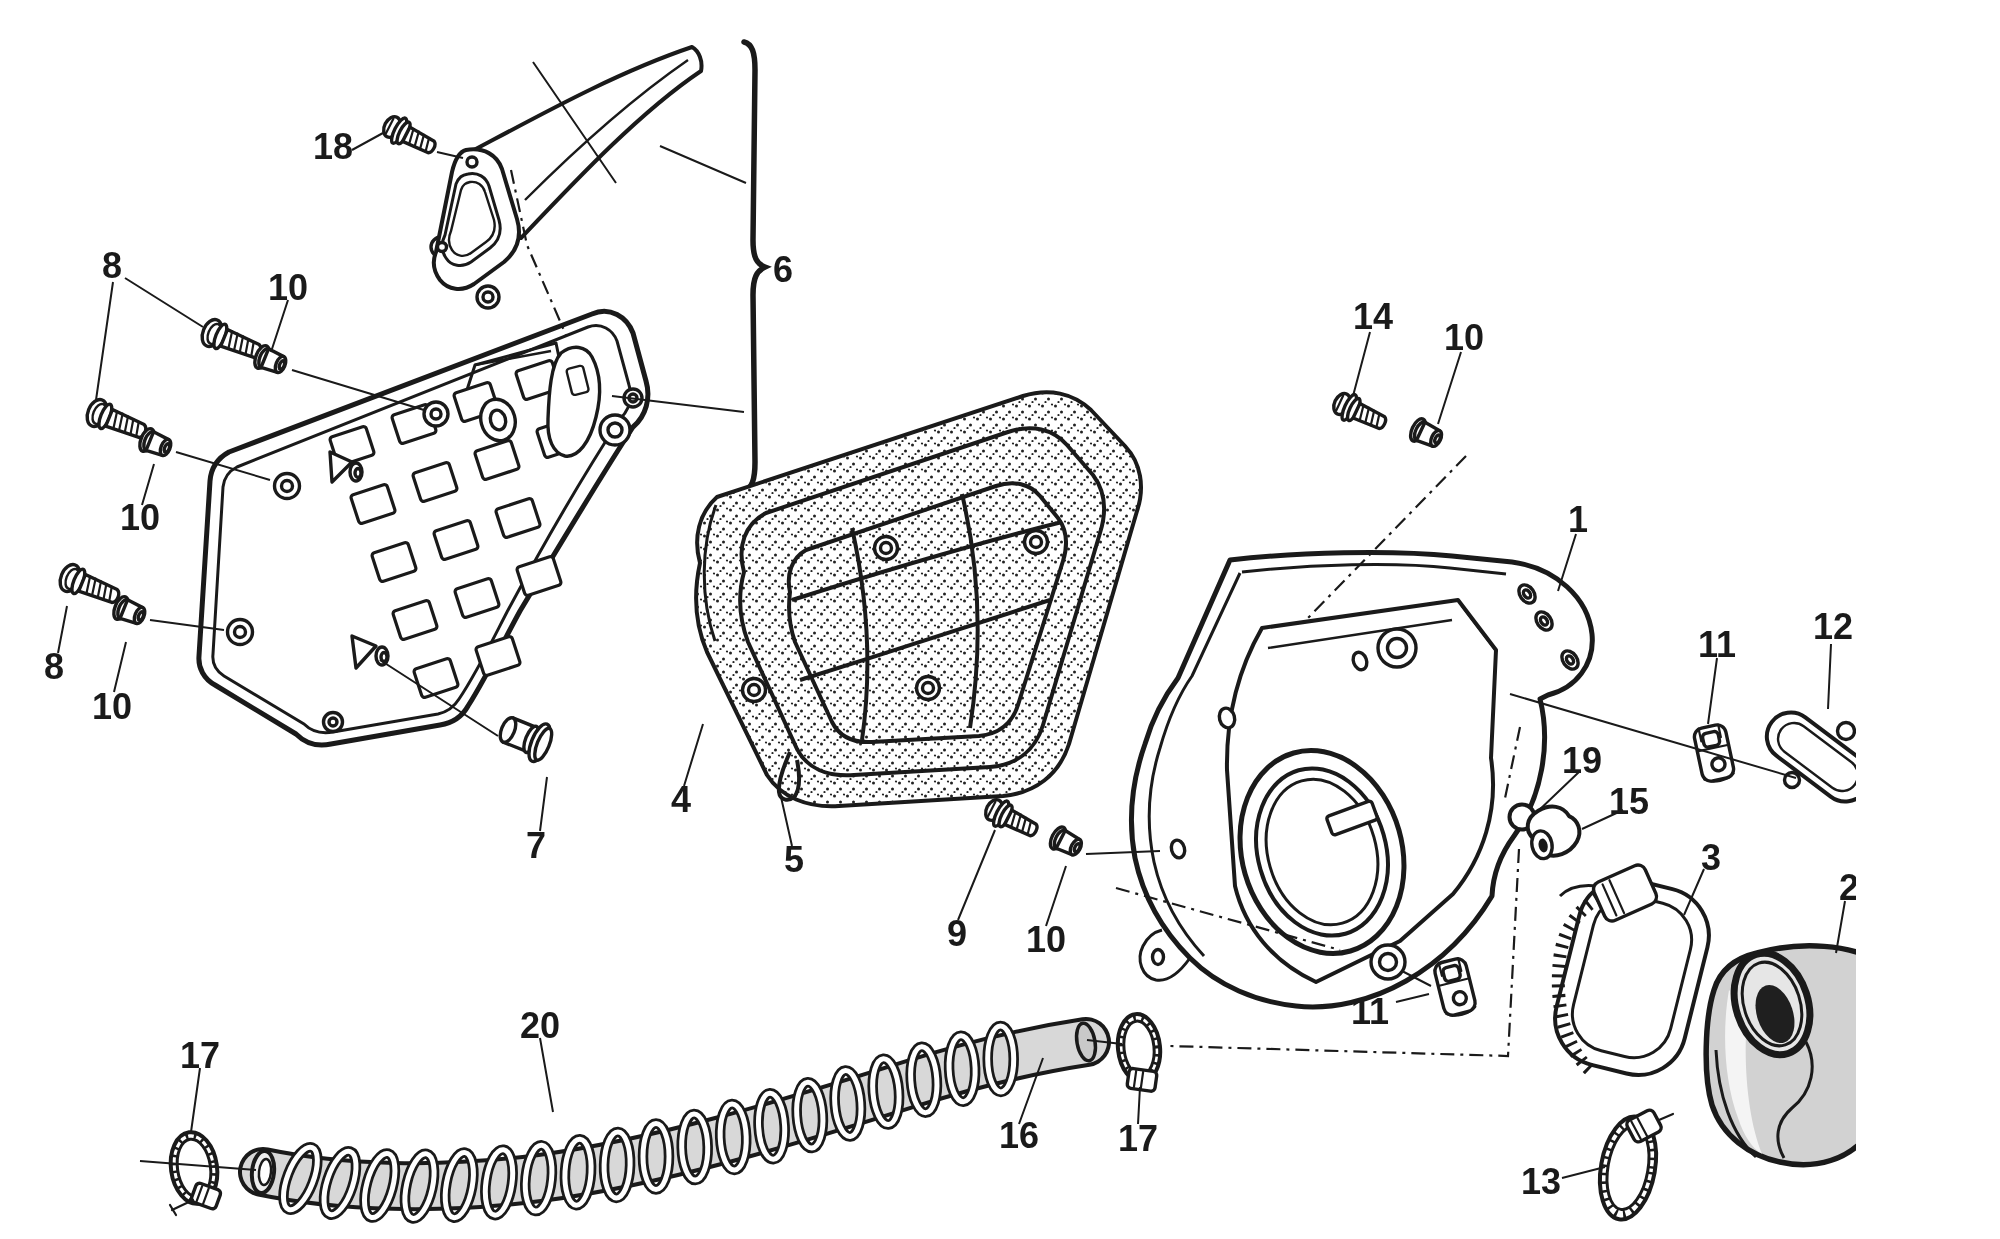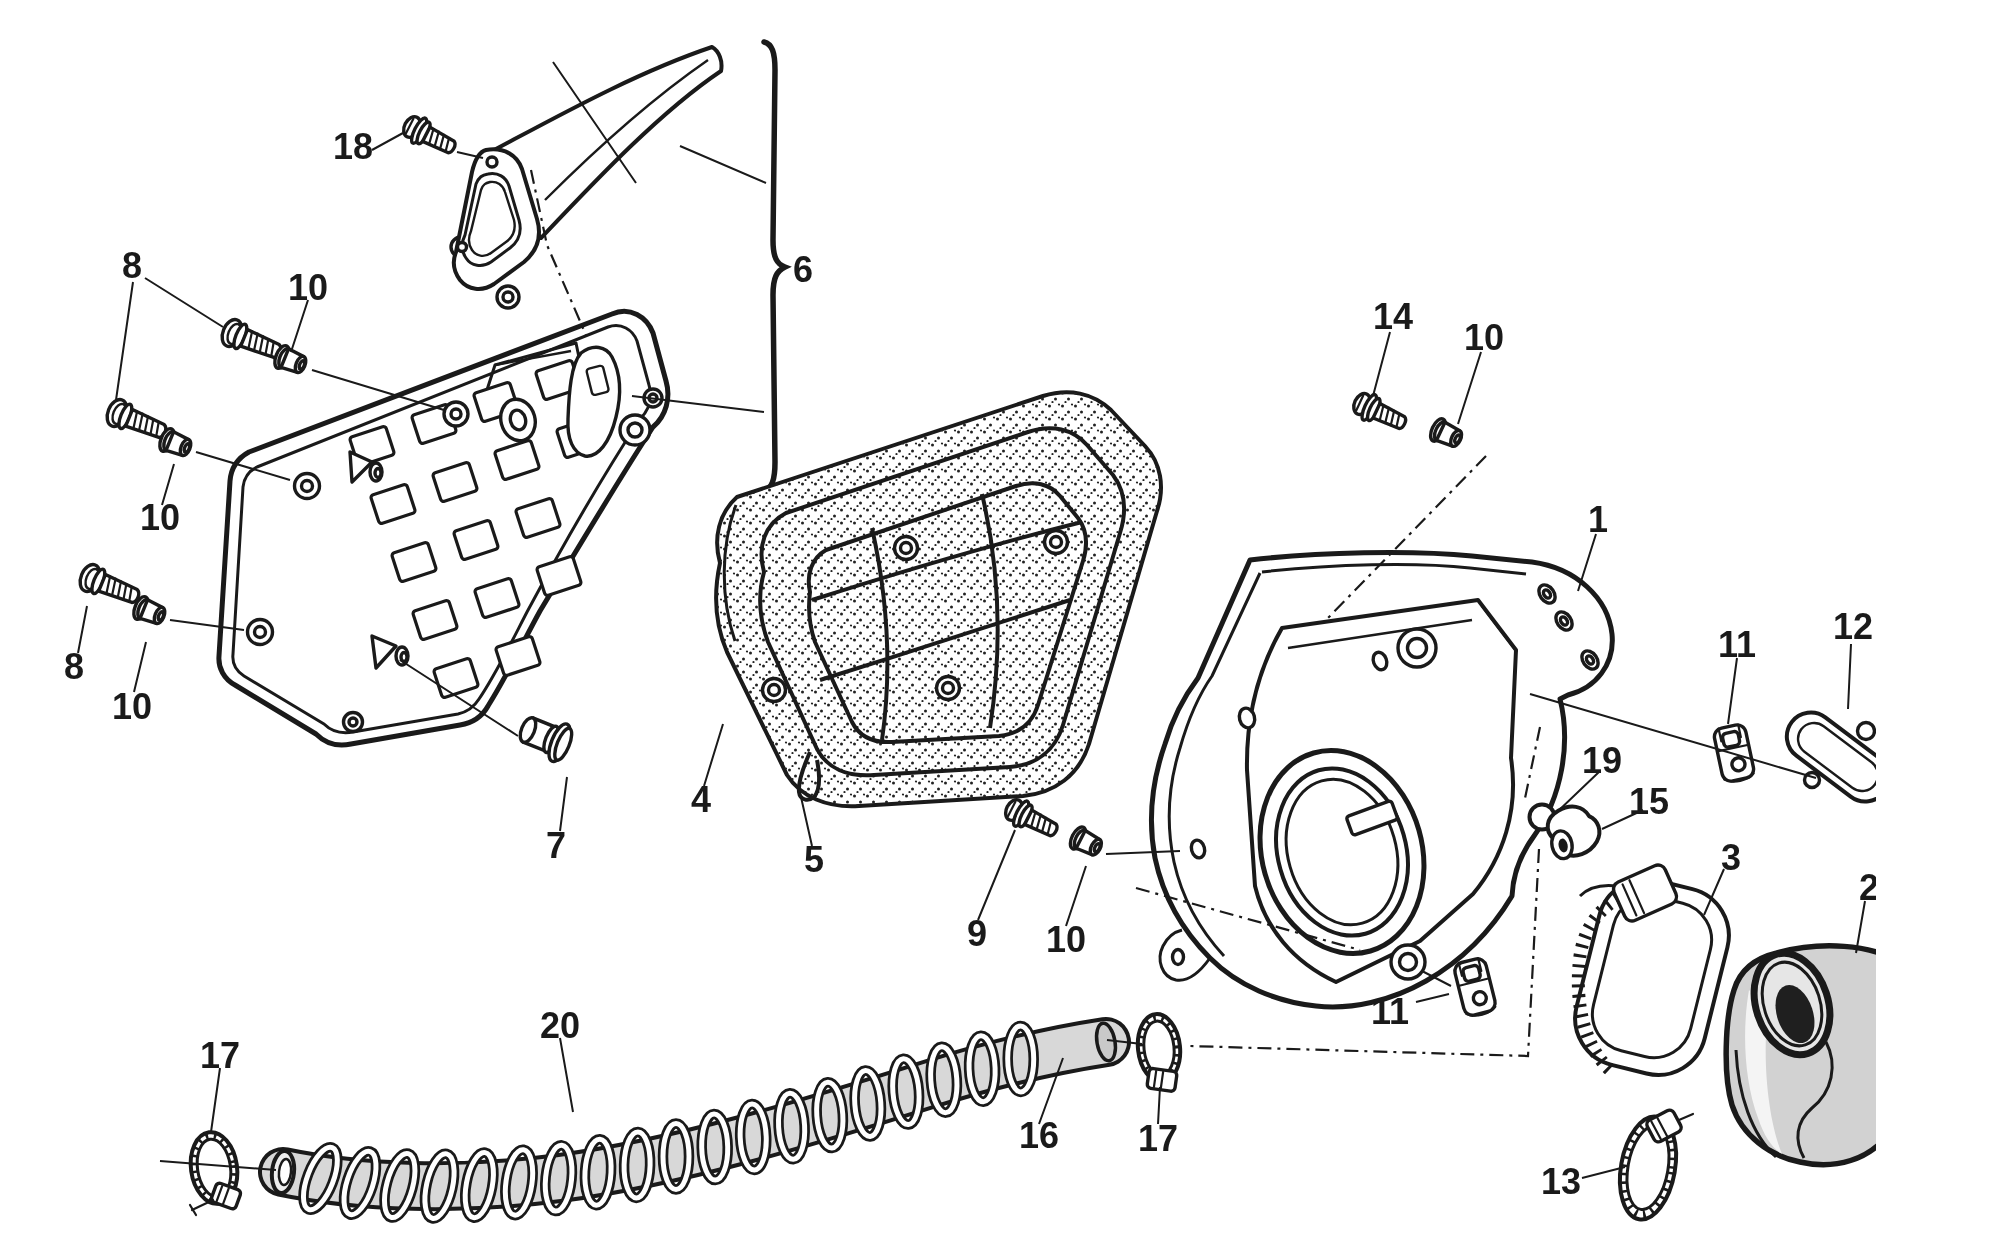--- a/index.html
+++ b/index.html
@@ -1,20 +1,20 @@
 <!DOCTYPE html>
 <html style="--line: #1a1a1a; --hose: #d8d8d8; --boot: #d2d2d2; --bg: #ffffff;"><head>
 <meta charset="utf-8">
 <style>
   :root{
     --line:#1a1a1a; --hose:#d8d8d8; --boot:#d2d2d2; --bg:#ffffff;
   }
   html,body{margin:0;padding:0;background:var(--bg);}
   .stage{position:relative;width:1856px;height:1239px;background:var(--bg);overflow:hidden;
-         font-family:"Liberation Sans", sans-serif;margin-left:20px;}
+         font-family:"Liberation Sans", sans-serif;}
   svg{position:absolute;left:0;top:0;}
   
   .o5{fill:#fff;stroke:var(--line);stroke-width:5;stroke-linejoin:round;}
   .o4{fill:#fff;stroke:var(--line);stroke-width:4;stroke-linejoin:round;}
   .pw{fill:#fff;stroke:var(--line);stroke-width:3.4;stroke-linejoin:round;}
   .ln4{fill:none;stroke:var(--line);stroke-width:4;stroke-linejoin:round;}
   .ln3{fill:none;stroke:var(--line);stroke-width:3;stroke-linejoin:round;}
   .ln2{fill:none;stroke:var(--line);stroke-width:2.4;}
   .th{fill:none;stroke:var(--line);stroke-width:2.2;stroke-linecap:round;}
   .ld{fill:none;stroke:var(--line);stroke-width:2;}

